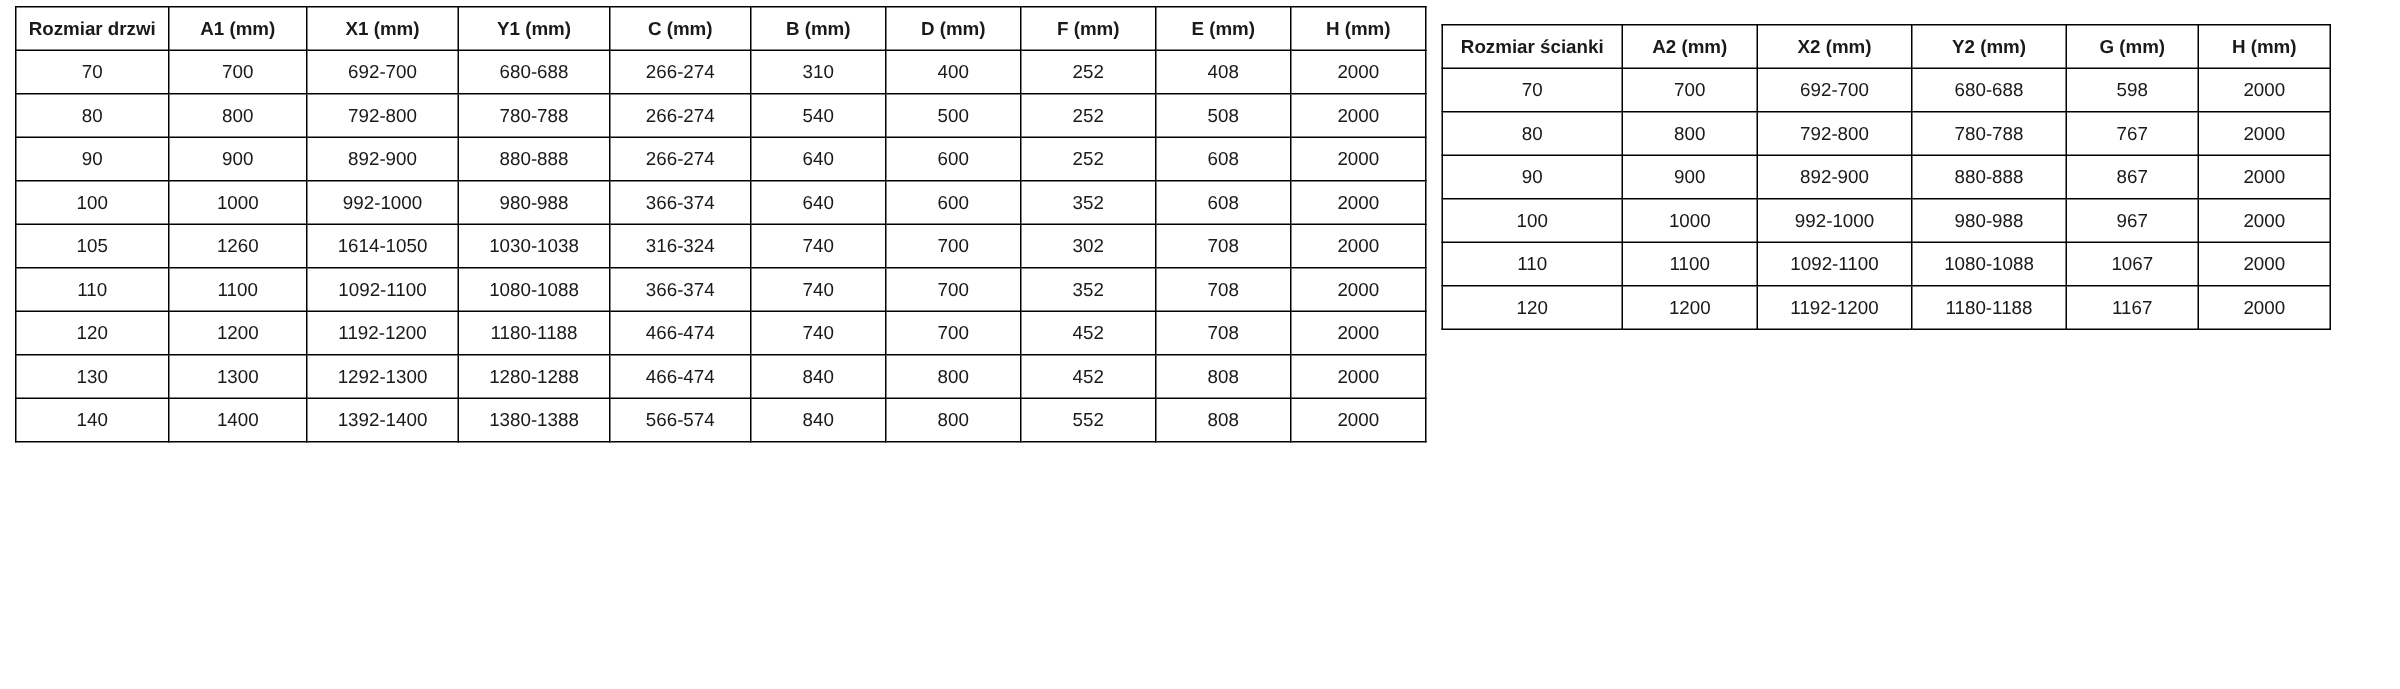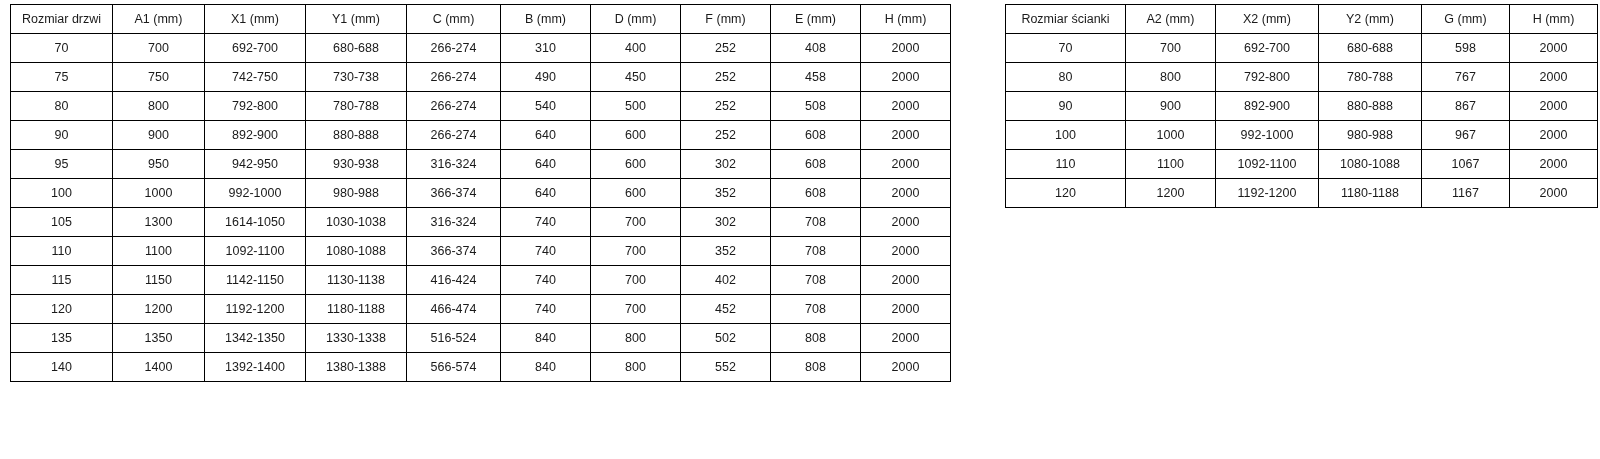--- a/index.html
+++ b/index.html
@@ -17,38 +17,38 @@
   .page {
     position: relative;
     width: 1600px;
     height: 459px;
   }
   .table-wrap {
     position: absolute;
     top: 4px;
   }
   #door-table-wrap { left: 10px; }
-  #wall-table-wrap { left: 1005px; }
+  #wall-table-wrap { left: 961px; margin-top: 12px; }
 
   table.spec {
     border-collapse: collapse;
     table-layout: fixed;
   }
   table.spec th,
   table.spec td {
     border: 1px solid #000000;
     text-align: center;
     vertical-align: middle;
     font-size: 12.5px;
     height: 28px;
     padding: 0 4px;
     white-space: nowrap;
   }
   table.spec th {
-    font-weight: normal;
+    font-weight: bold;
     font-size: 12.5px;
   }
   table.spec td {
     font-weight: normal;
   }
 
   
   #door-table col.c0 { width: 102px; }
   #door-table col.c1 { width: 92px; }
   #door-table col.c2 { width: 101px; }
@@ -108,32 +108,20 @@
             <td>692-700</td>
             <td>680-688</td>
             <td>266-274</td>
             <td>310</td>
             <td>400</td>
             <td>252</td>
             <td>408</td>
             <td>2000</td>
           </tr>
           <tr>
-            <td>75</td>
-            <td>750</td>
-            <td>742-750</td>
-            <td>730-738</td>
-            <td>266-274</td>
-            <td>490</td>
-            <td>450</td>
-            <td>252</td>
-            <td>458</td>
-            <td>2000</td>
-          </tr>
-          <tr>
             <td>80</td>
             <td>800</td>
             <td>792-800</td>
             <td>780-788</td>
             <td>266-274</td>
             <td>540</td>
             <td>500</td>
             <td>252</td>
             <td>508</td>
             <td>2000</td>
@@ -144,46 +132,34 @@
             <td>892-900</td>
             <td>880-888</td>
             <td>266-274</td>
             <td>640</td>
             <td>600</td>
             <td>252</td>
             <td>608</td>
             <td>2000</td>
           </tr>
           <tr>
-            <td>95</td>
-            <td>950</td>
-            <td>942-950</td>
-            <td>930-938</td>
-            <td>316-324</td>
-            <td>640</td>
-            <td>600</td>
-            <td>302</td>
-            <td>608</td>
-            <td>2000</td>
-          </tr>
-          <tr>
             <td>100</td>
             <td>1000</td>
             <td>992-1000</td>
             <td>980-988</td>
             <td>366-374</td>
             <td>640</td>
             <td>600</td>
             <td>352</td>
             <td>608</td>
             <td>2000</td>
           </tr>
           <tr>
             <td>105</td>
-            <td>1300</td>
+            <td>1260</td>
             <td>1614-1050</td>
             <td>1030-1038</td>
             <td>316-324</td>
             <td>740</td>
             <td>700</td>
             <td>302</td>
             <td>708</td>
             <td>2000</td>
           </tr>
           <tr>
@@ -192,52 +168,40 @@
             <td>1092-1100</td>
             <td>1080-1088</td>
             <td>366-374</td>
             <td>740</td>
             <td>700</td>
             <td>352</td>
             <td>708</td>
             <td>2000</td>
           </tr>
           <tr>
-            <td>115</td>
-            <td>1150</td>
-            <td>1142-1150</td>
-            <td>1130-1138</td>
-            <td>416-424</td>
-            <td>740</td>
-            <td>700</td>
-            <td>402</td>
-            <td>708</td>
-            <td>2000</td>
-          </tr>
-          <tr>
             <td>120</td>
             <td>1200</td>
             <td>1192-1200</td>
             <td>1180-1188</td>
             <td>466-474</td>
             <td>740</td>
             <td>700</td>
             <td>452</td>
             <td>708</td>
             <td>2000</td>
           </tr>
           <tr>
-            <td>135</td>
-            <td>1350</td>
-            <td>1342-1350</td>
-            <td>1330-1338</td>
-            <td>516-524</td>
+            <td>130</td>
+            <td>1300</td>
+            <td>1292-1300</td>
+            <td>1280-1288</td>
+            <td>466-474</td>
             <td>840</td>
             <td>800</td>
-            <td>502</td>
+            <td>452</td>
             <td>808</td>
             <td>2000</td>
           </tr>
           <tr>
             <td>140</td>
             <td>1400</td>
             <td>1392-1400</td>
             <td>1380-1388</td>
             <td>566-574</td>
             <td>840</td>

